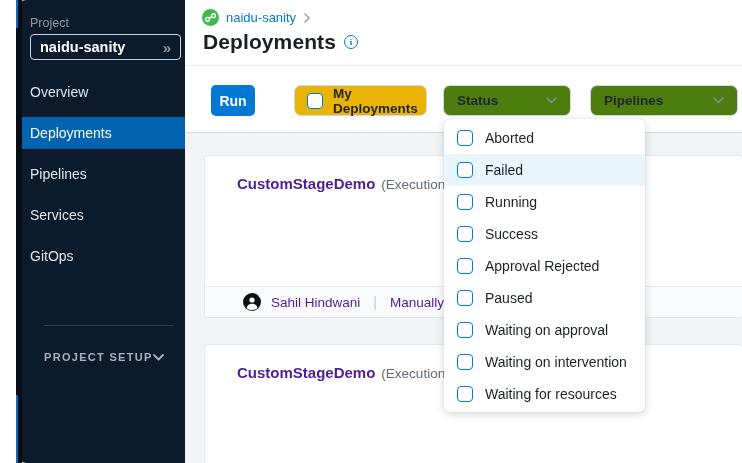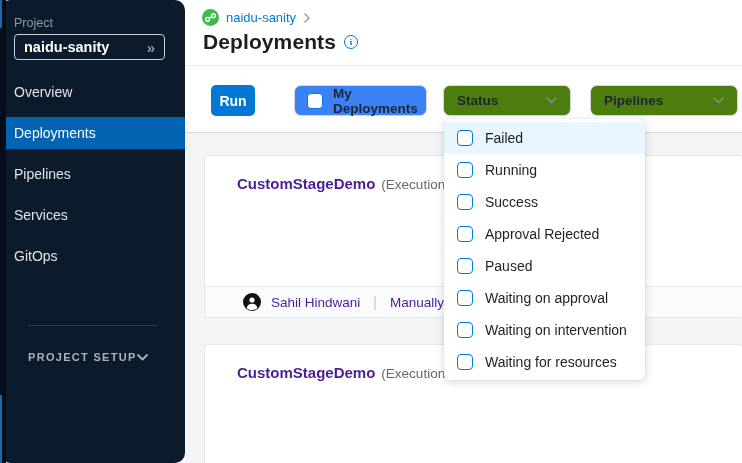--- a/index.html
+++ b/index.html
@@ -1,21 +1,21 @@
 <!DOCTYPE html>
 <html><head>
 <meta charset="utf-8">
 <style>
   * { margin:0; padding:0; box-sizing:border-box; }
   html,body { width:742px; height:463px; }
   body { font-family:"Liberation Sans", sans-serif; }
   .stage { position:relative; width:742px; height:463px; overflow:hidden; background:#ffffff; }
 
   
-  .sidebar { position:absolute; left:0; top:0; width:185px; height:463px; background:#0b1b2b;border-radius:10px; }
+  .sidebar { position:absolute; left:16px; top:0; width:185px; height:463px; background:#0b1b2b;border-radius:10px; }
   .rail { position:absolute; left:0; top:0; width:6px; height:463px; background:#050e18; }
   .rail-accent-top { position:absolute; left:0; top:0; width:2px; height:28px; background:#1e66ad; }
   .rail-accent-bottom { position:absolute; left:0; top:395px; width:2px; height:68px; background:#1e66ad; }
   .project-label { position:absolute; left:14px; top:16px; font-size:12.5px; color:#8e9aa6; }
   .project-box { position:absolute; left:14px; top:34px; width:151px; height:26px;
     border:1px solid #c9d0d6; border-radius:4px; display:flex; align-items:center; padding:0 9px; }
   .project-box input { flex:1; min-width:0; background:transparent; border:none; outline:none;
     color:#ffffff; font-weight:700; font-size:14.5px; font-family:"Liberation Sans",sans-serif; }
   .project-expand { color:#8a98a9; font-size:15px; font-weight:700; cursor:pointer; }
   .nav { position:absolute; left:6px; top:76px; width:179px; display:flex; flex-direction:column; gap:9px; }
@@ -40,21 +40,21 @@
     font-family:"Liberation Serif", serif; cursor:pointer; }
 
   
   .toolbar { position:absolute; left:185px; top:66px; width:557px; height:67px; background:#ffffff;
     border-bottom:1px solid #d8dce1; }
   .run-btn { position:absolute; left:26px; top:19px; width:44px; height:31px; background:#0278d5;
     border:none; border-radius:5px; color:#ffffff; font-weight:700; font-size:14px;
     font-family:"Liberation Sans",sans-serif; cursor:pointer; }
   .pill { position:absolute; top:19px; height:31px; border:1px solid #d2d8dd; border-radius:7px;
     display:flex; align-items:center; cursor:pointer; }
-  .my-deployments { left:109px; width:133px; background:#3b82f6; padding:0 12px; gap:10px; }
+  .my-deployments { left:109px; width:133px; background:#eab308; padding:0 12px; gap:10px; }
   .pill-label { font-size:13.5px; font-weight:600; color:#1f2630; }
   .select { background:#4d7c0f; justify-content:space-between; padding:0 13px; }
   .select-status { left:258px; width:128px; }
   .select-pipelines { left:405px; width:148px; }
 
   .checkbox { width:16px; height:16px; border:1.5px solid #0278d5; border-radius:4px;
     background:#ffffff; flex:0 0 auto; cursor:pointer; }
 
   
   .content { position:absolute; left:185px; top:133px; width:557px; height:330px; background:#f2f4f6; }
@@ -191,20 +191,24 @@
       <div class="card-title-row">
         <span class="card-title">CustomStageDemo</span>
         <span class="card-subtitle">(Execution Id</span>
       </div>
     </div>
 
   </div>
 
   <div class="dropdown-panel">
 
+      <div class="option-row">
+        <span class="checkbox"></span>
+        <span class="option-label">Aborted</span>
+      </div>
 
 
       <div class="option-row highlighted">
         <span class="checkbox"></span>
         <span class="option-label">Failed</span>
       </div>
 
       <div class="option-row">
         <span class="checkbox"></span>
         <span class="option-label">Running</span>

